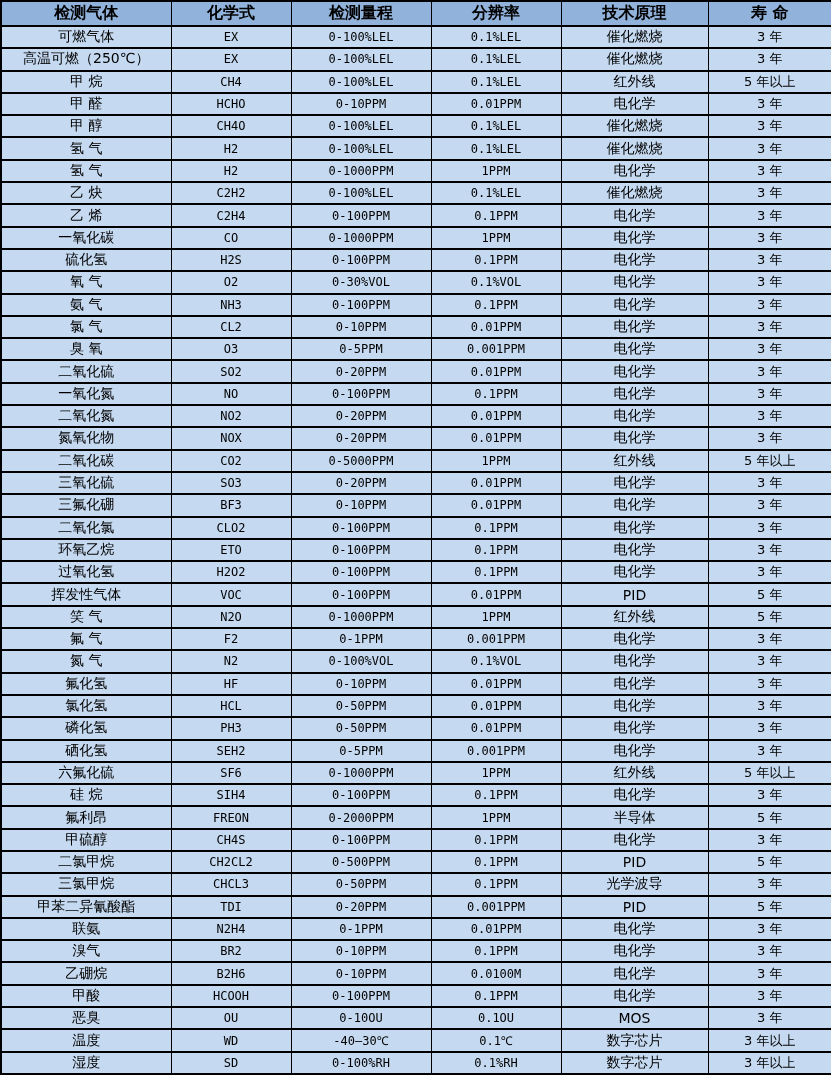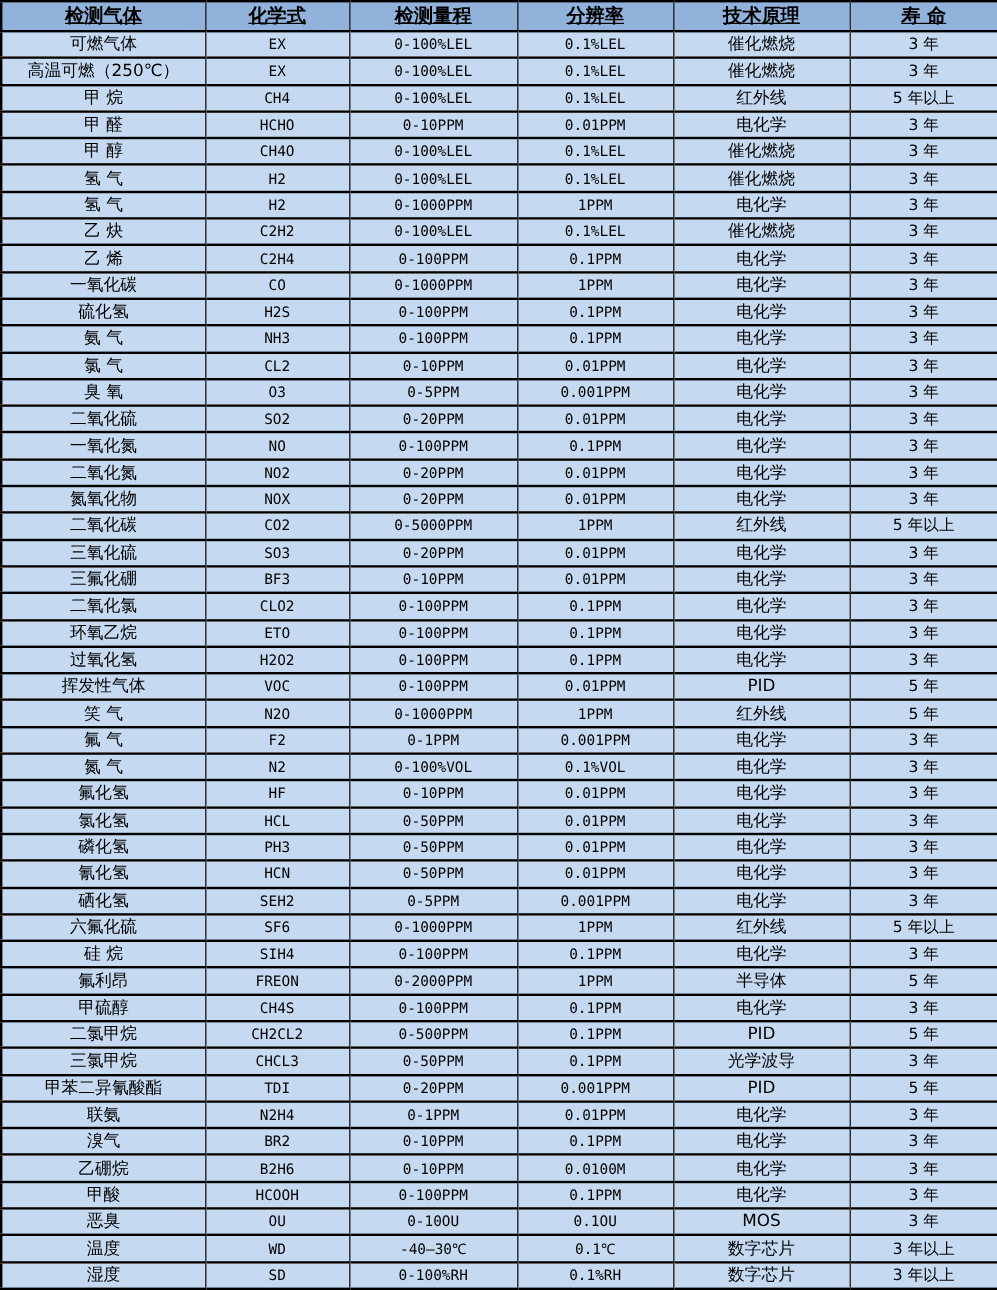--- a/index.html
+++ b/index.html
@@ -34,21 +34,20 @@
     padding: 0 2px;
     overflow: hidden;
     white-space: nowrap;
   }
   table.spec-table { border-width: 2px; }
   table.spec-table thead tr { height: 25px; }
   table.spec-table th {
     background: var(--header-bg);
     font-size: 16px;
     font-weight: bold;
-    text-decoration: underline;
   }
   table.spec-table td {
     background: var(--row-bg);
     font-size: 14px;
   }
   
   table.spec-table td.c1,
   table.spec-table td.c2,
   table.spec-table td.c3 {
     font-family: "DejaVu Sans Mono", "Liberation Mono", monospace;
@@ -161,20 +160,28 @@
       </tr>
       <tr>
         <td class="c0">硫化氢</td>
         <td class="c1">H2S</td>
         <td class="c2">0-100PPM</td>
         <td class="c3">0.1PPM</td>
         <td class="c4">电化学</td>
         <td class="c5">3 年</td>
       </tr>
       <tr>
+        <td class="c0">氧 气</td>
+        <td class="c1">O2</td>
+        <td class="c2">0-30%VOL</td>
+        <td class="c3">0.1%VOL</td>
+        <td class="c4">电化学</td>
+        <td class="c5">3 年</td>
+      </tr>
+      <tr>
         <td class="c0">氨 气</td>
         <td class="c1">NH3</td>
         <td class="c2">0-100PPM</td>
         <td class="c3">0.1PPM</td>
         <td class="c4">电化学</td>
         <td class="c5">3 年</td>
       </tr>
       <tr>
         <td class="c0">氯 气</td>
         <td class="c1">CL2</td>
@@ -315,28 +322,20 @@
         <td class="c0">氯化氢</td>
         <td class="c1">HCL</td>
         <td class="c2">0-50PPM</td>
         <td class="c3">0.01PPM</td>
         <td class="c4">电化学</td>
         <td class="c5">3 年</td>
       </tr>
       <tr>
         <td class="c0">磷化氢</td>
         <td class="c1">PH3</td>
-        <td class="c2">0-50PPM</td>
-        <td class="c3">0.01PPM</td>
-        <td class="c4">电化学</td>
-        <td class="c5">3 年</td>
-      </tr>
-      <tr>
-        <td class="c0">氰化氢</td>
-        <td class="c1">HCN</td>
         <td class="c2">0-50PPM</td>
         <td class="c3">0.01PPM</td>
         <td class="c4">电化学</td>
         <td class="c5">3 年</td>
       </tr>
       <tr>
         <td class="c0">硒化氢</td>
         <td class="c1">SEH2</td>
         <td class="c2">0-5PPM</td>
         <td class="c3">0.001PPM</td>

